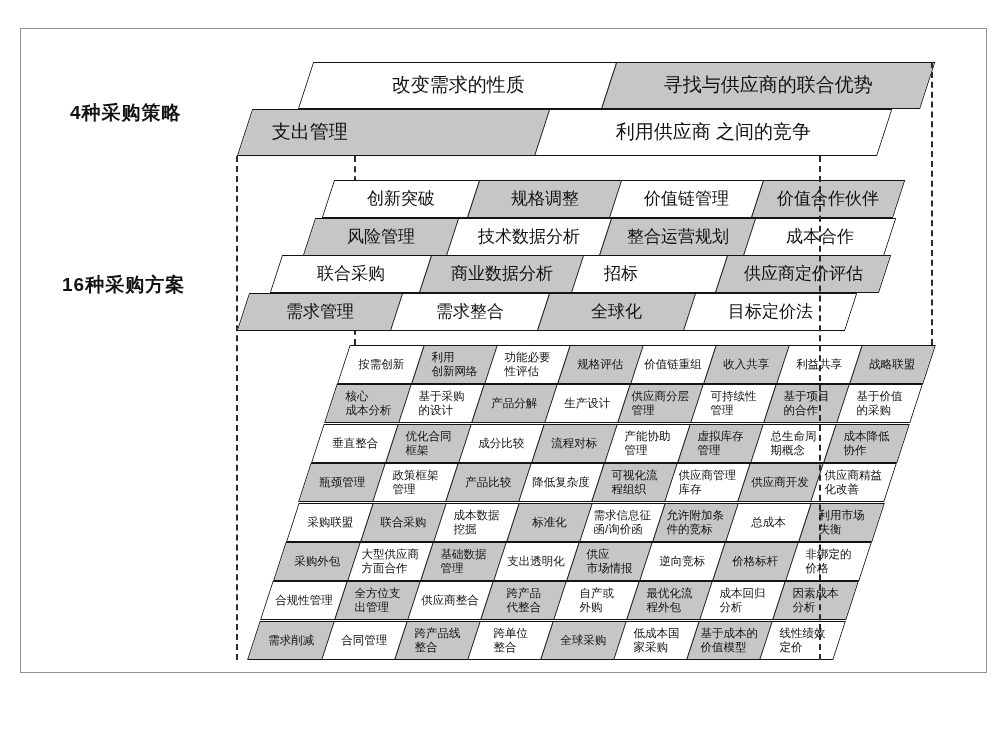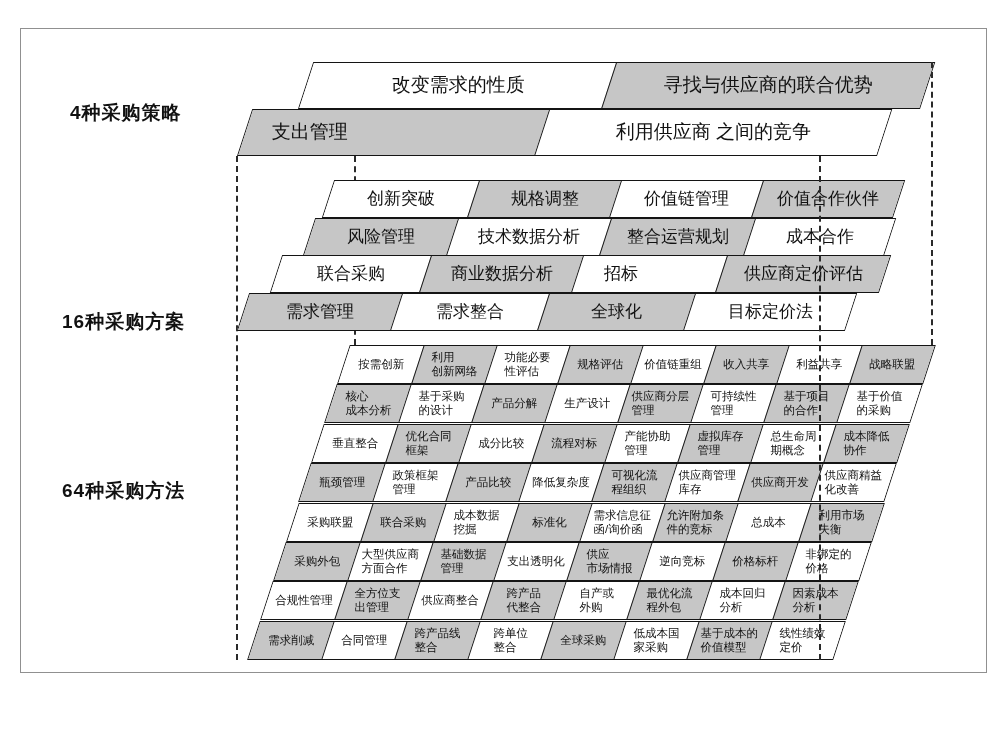--- a/index.html
+++ b/index.html
@@ -2,21 +2,21 @@
 <html style="--gray: #c6c6c6;"><head>
 <meta charset="utf-8">
 <style>
   html,body{margin:0;padding:0;background:#fff;}
   .canvas{position:relative;width:1000px;height:739px;background:#fff;overflow:hidden;
           font-family:"Liberation Sans","DejaVu Sans",sans-serif;color:#111;}
   .frame{position:absolute;left:20px;top:28px;width:967px;height:645px;
          border:1.5px solid #909090;box-sizing:border-box;}
   .side-label{position:absolute;font-weight:bold;font-size:19px;letter-spacing:1px;white-space:nowrap;}
   .sl0{left:70px;top:100px;}
-  .sl1{left:62px;top:272px;margin-top:37px;}
+  .sl1{left:62px;top:272px;}
   .sl2{left:62px;top:478px;}
   .dash{position:absolute;width:0;border-left:2px dashed #2a2a2a;}
   .d1{left:236px;top:156px;height:504px;z-index:1;}
   .d2{left:354px;top:156px;height:189px;z-index:1;}
   .d3{left:819px;top:156px;height:504px;z-index:3;}
   .d4{left:931px;top:62px;height:283px;z-index:3;}
   .prow{position:absolute;display:flex;transform:skewX(-18deg);transform-origin:left bottom;
         border:1.7px solid #141414;box-sizing:border-box;background:#fff;z-index:2;}
   .pcell{box-sizing:border-box;border-left:1.7px solid #141414;display:flex;
          align-items:center;justify-content:center;padding:0 2px;}
@@ -32,21 +32,20 @@
   .caption{position:absolute;left:18px;top:686px;font-size:22px;letter-spacing:1px;}
 </style>
 </head>
 <body>
 
 <div class="canvas">
   <div class="frame"></div>
 
   <div class="side-label sl0">4种采购策略</div>
   <div class="side-label sl1">16种采购方案</div>
-  <div class="side-label sl2">64种采购方法</div>
 
   <div class="dash d1"></div>
   <div class="dash d2"></div>
   <div class="dash d3"></div>
   <div class="dash d4"></div>
 
   <div id="diagram">
       <div class="prow lvl0" style="left: 298px; top: 62px; height: 47px;">
         <div class="pcell white" style="width: 302px;">
           <span class="ct">改变需求的性质</span>

